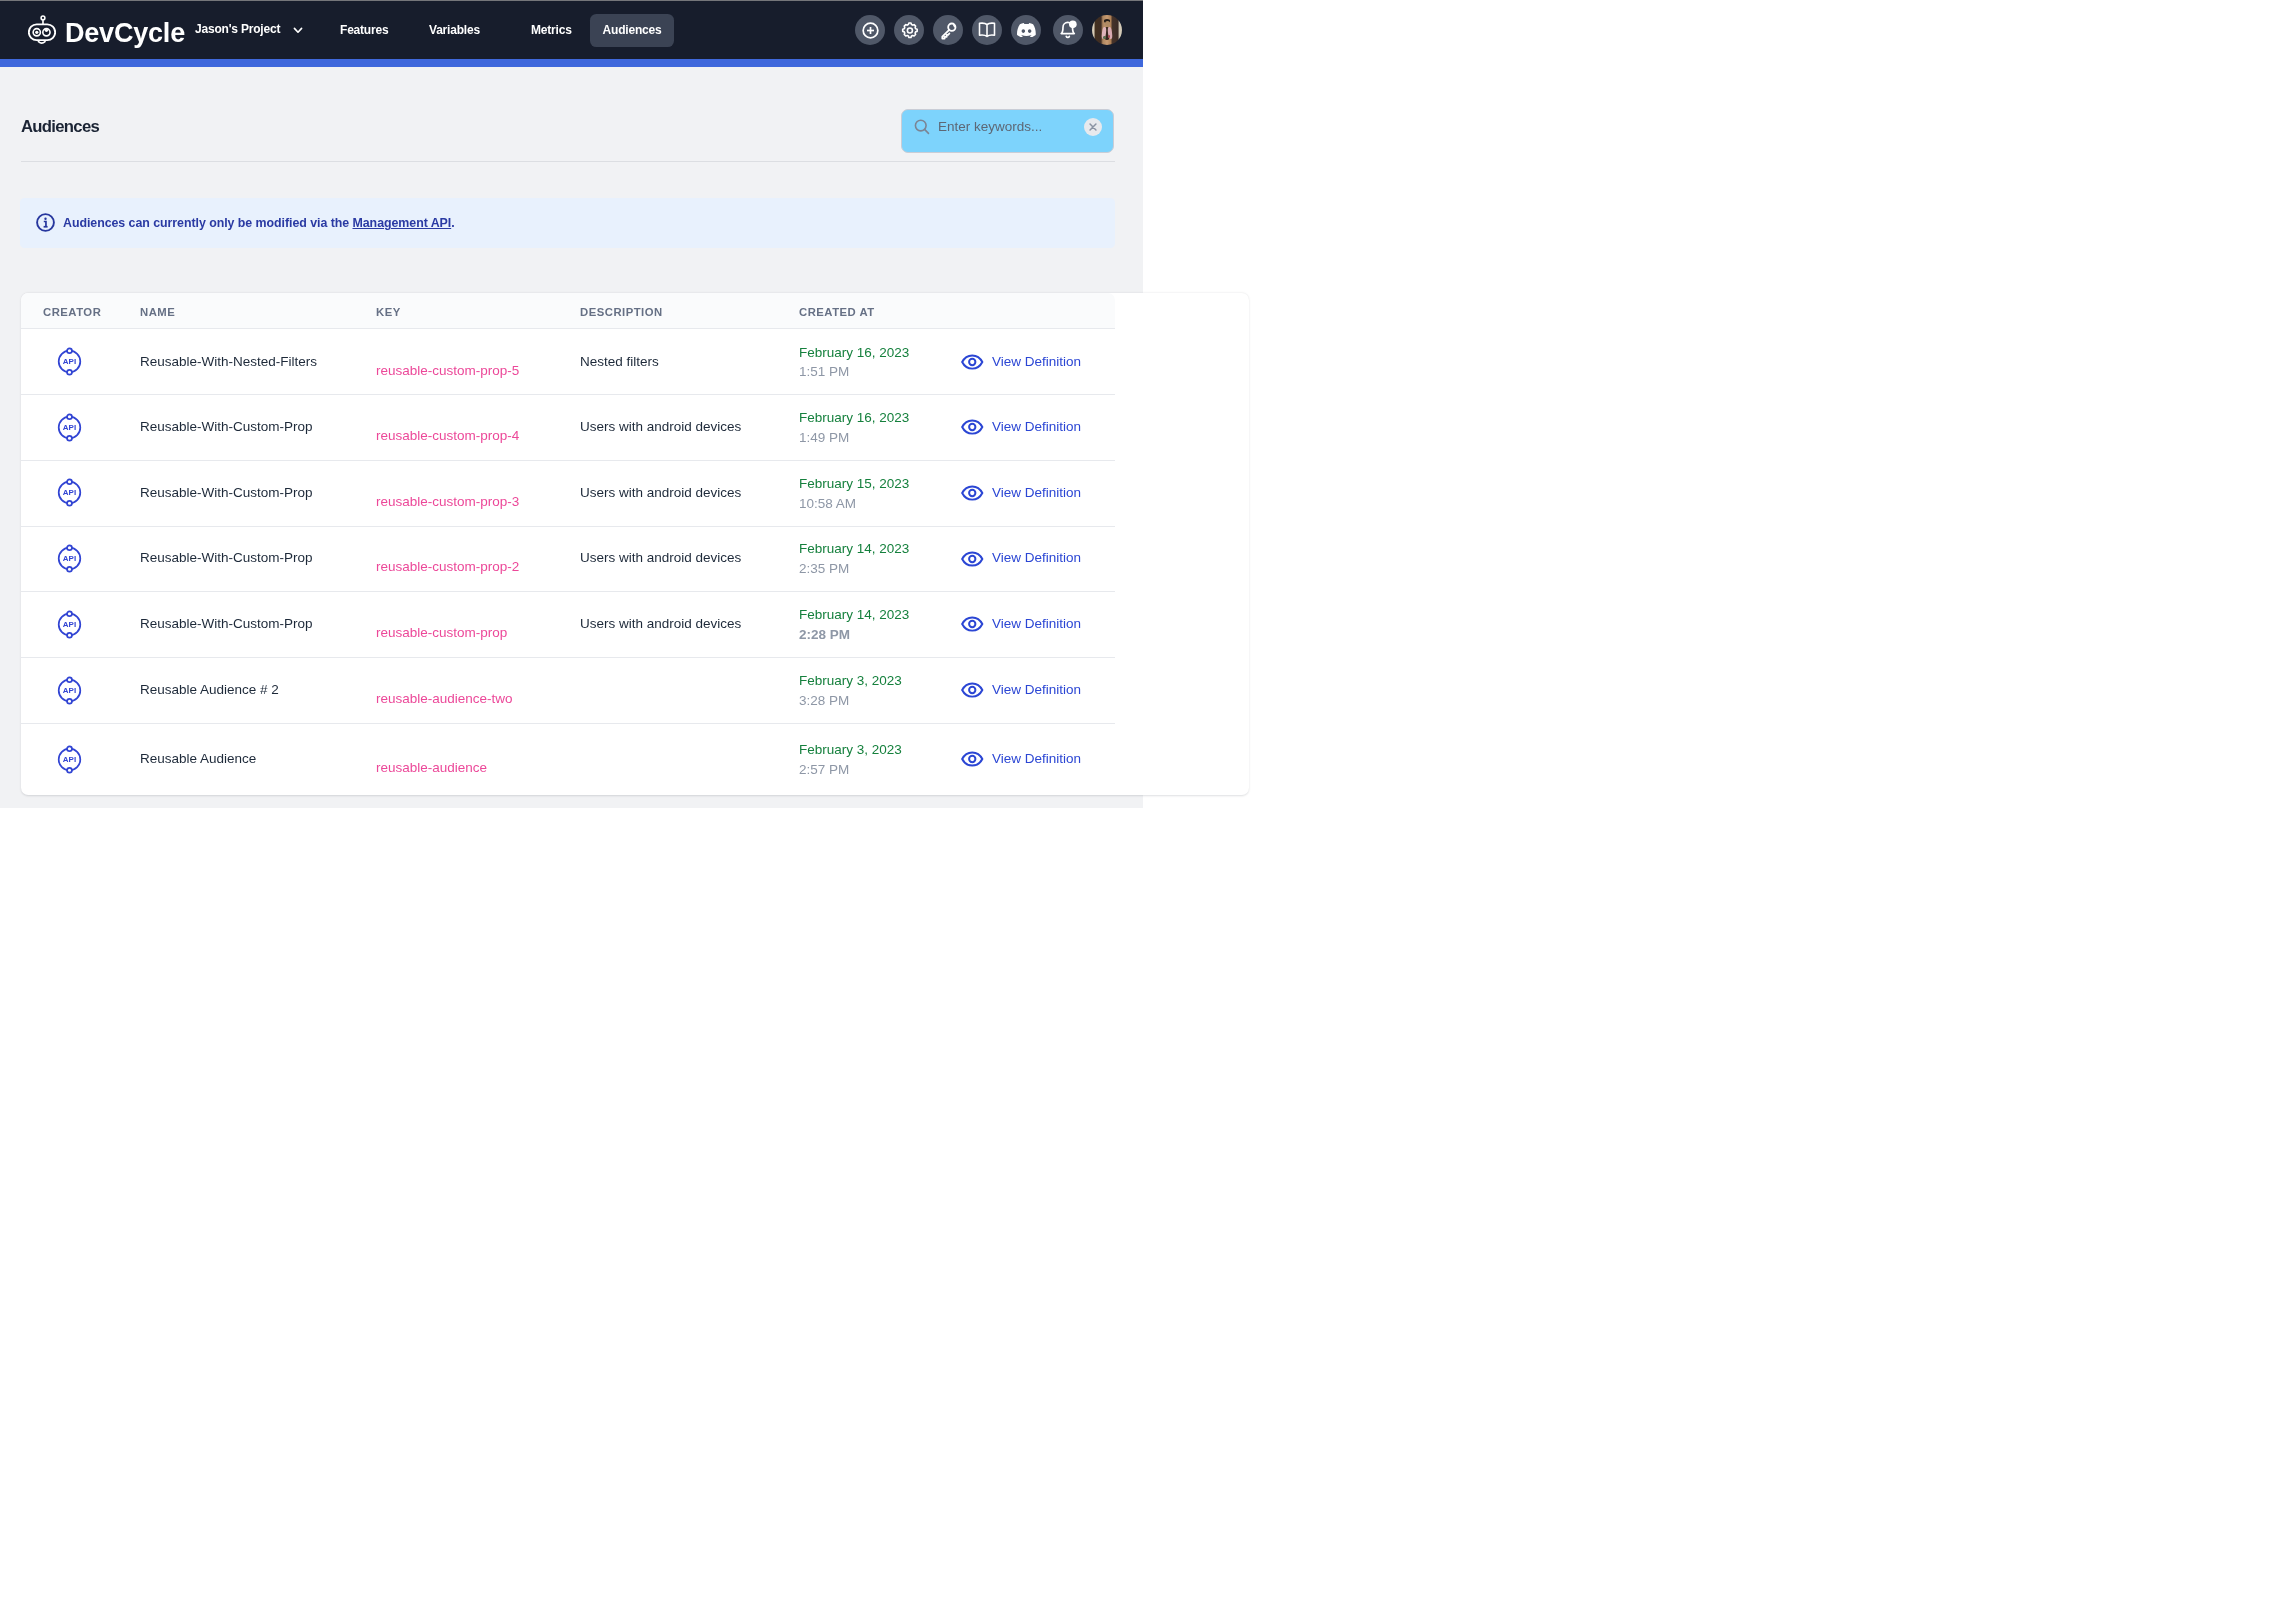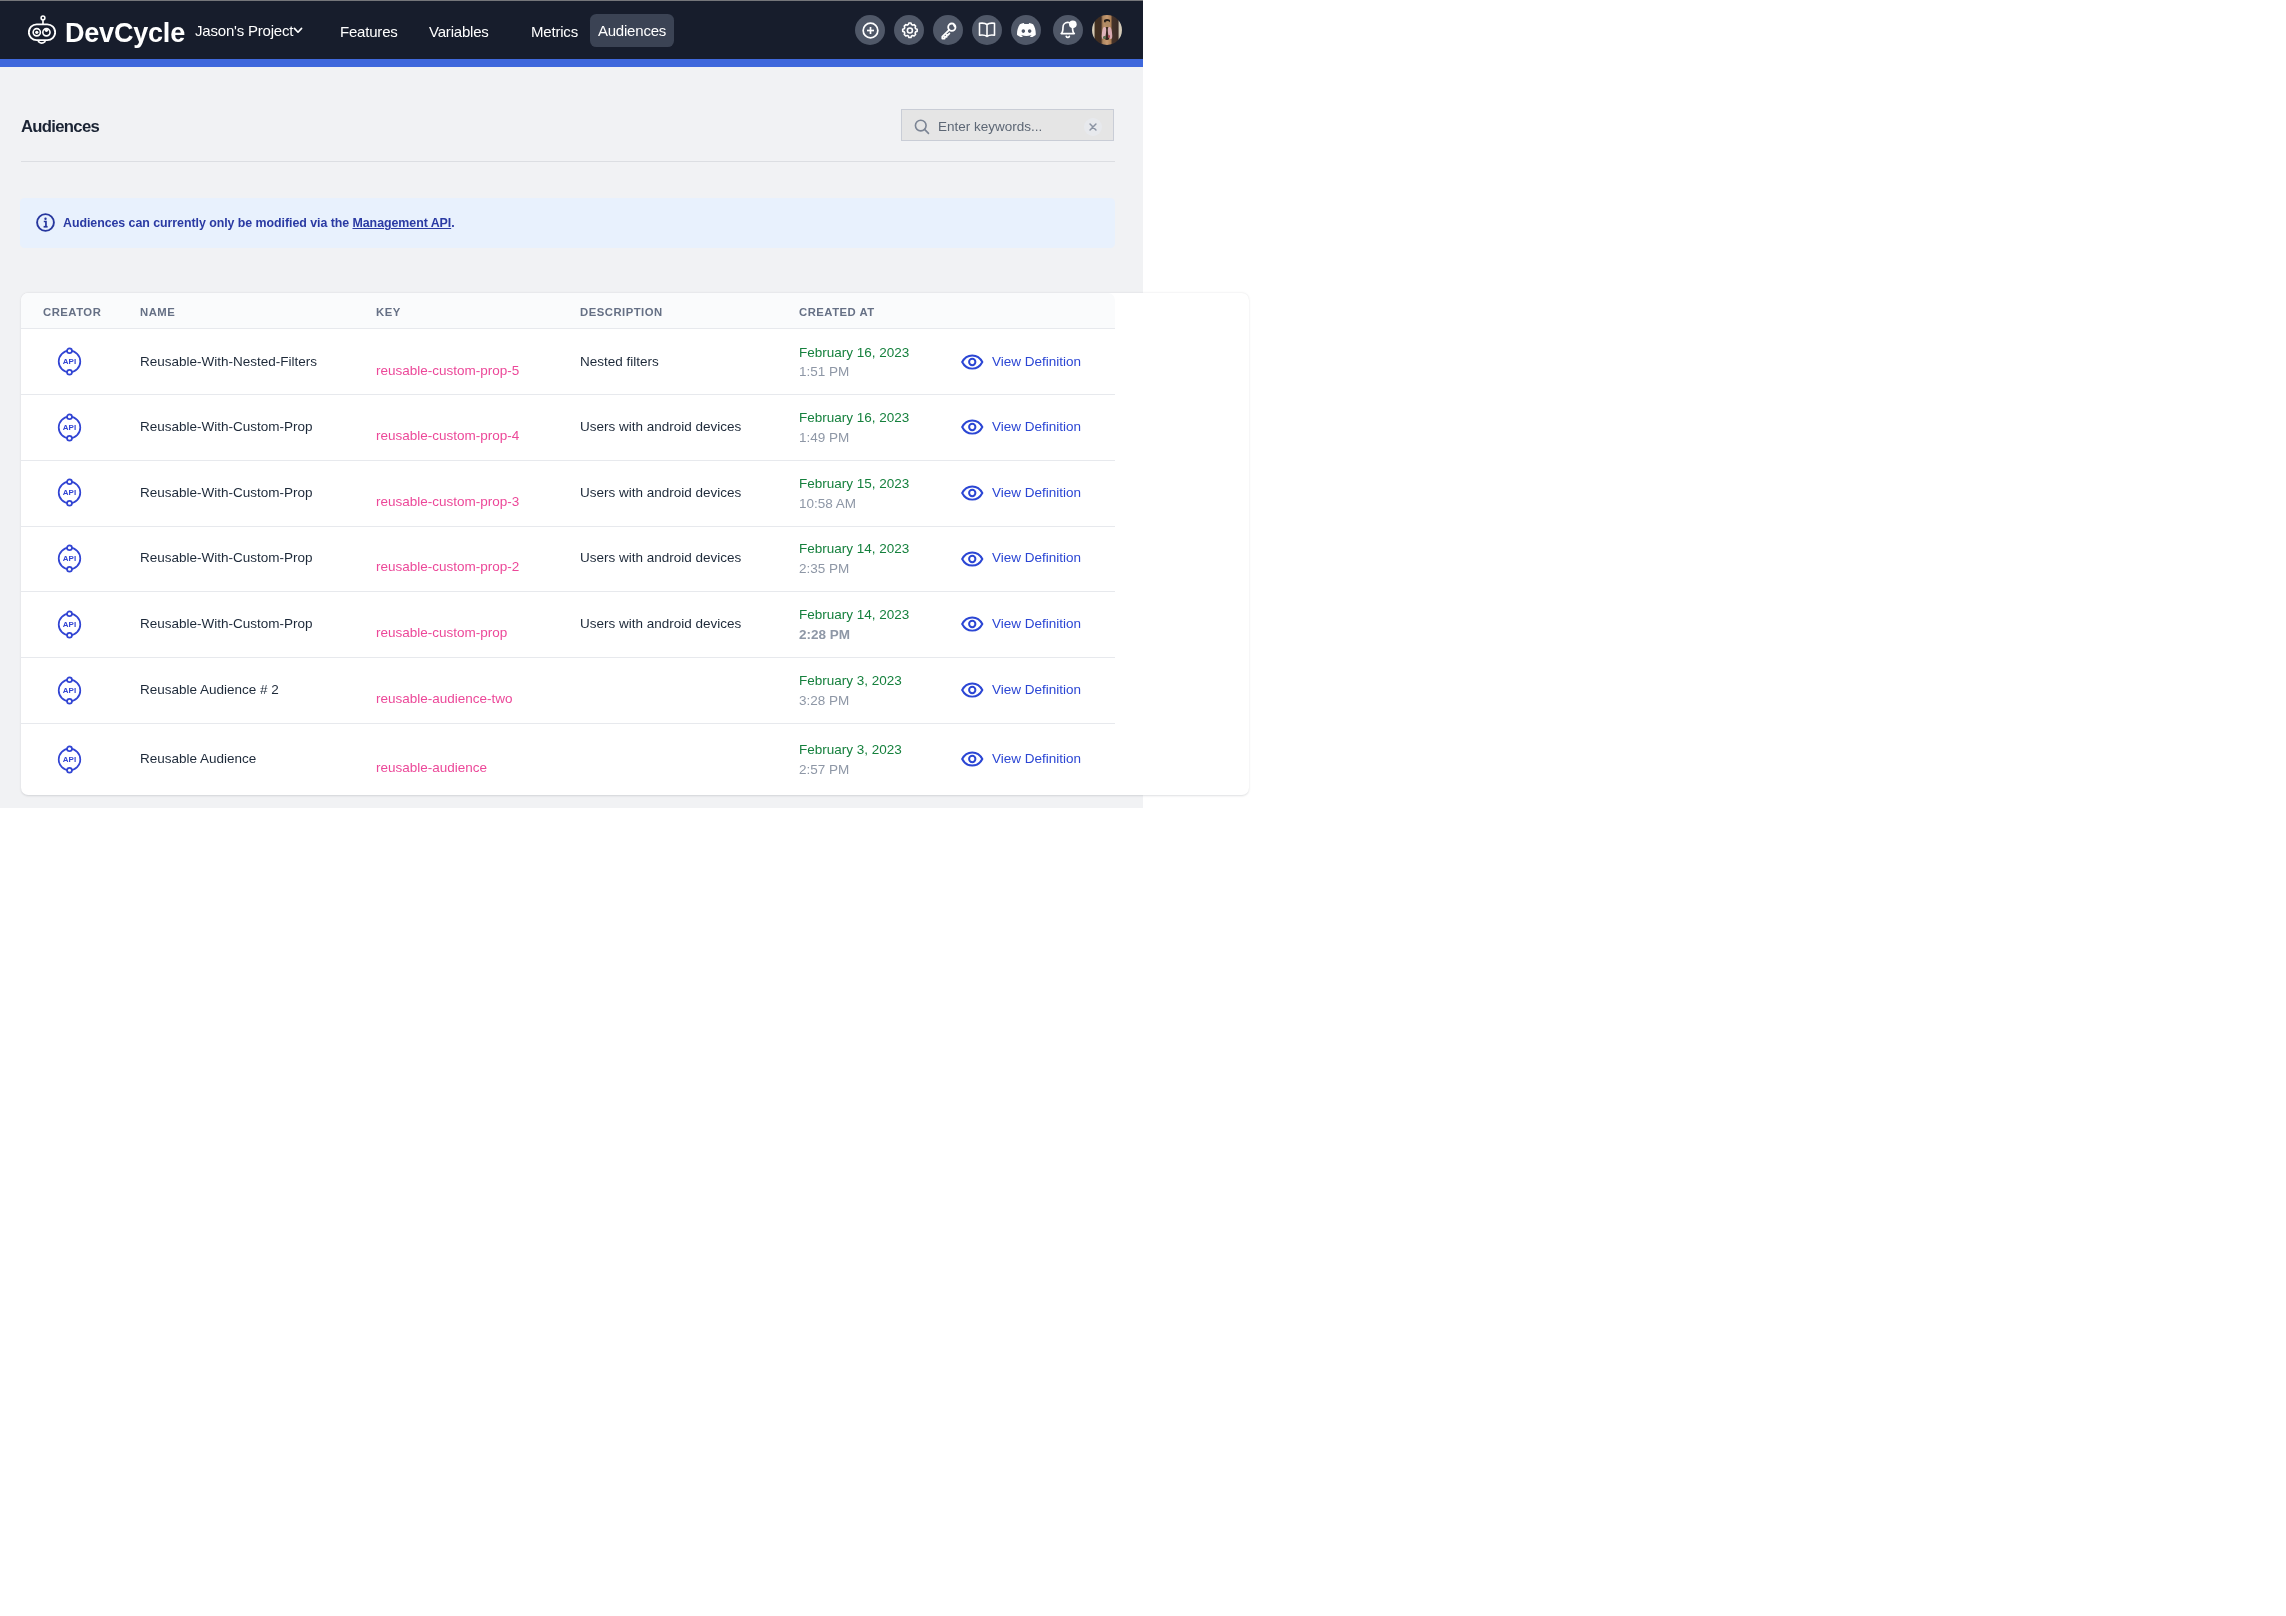--- a/index.html
+++ b/index.html
@@ -6,35 +6,35 @@
 html,body { width:1143px; height:808px; font-family:"Liberation Sans", sans-serif; }
 #page { position:relative; width:1143px; height:808px; background:#f1f2f4; overflow:hidden; }
 .abs { position:absolute; }
 
 
 #strip { left:0; top:0; width:1143px; height:0.9px; background:#75767a; }
 
 #nav { left:0; top:0.9px; width:1143px; height:58px; background:#171d2c; }
 #bluebar { left:0; top:59px; width:1143px; height:8px; background:#3f68dc; }
 
-.navtxt { color:#fff; font-weight:400; font-size:15px; letter-spacing:-0.2px; }
+.navtxt { color:#fff; font-weight:700; font-size:12px; letter-spacing:-0.2px; }
 #devcycle { left:65px; top:17.6px; color:#fff; font-weight:700; font-size:27px; letter-spacing:-0.2px; }
 #proj { left:195px; top:22px; }
 #navFeatures { left:340px; top:22.5px; }
 #navVariables { left:429px; top:22.5px; }
 #navMetrics { left:518px; top:22.5px;padding-left:13px; }
 #navAud { left:590px; top:13.5px; width:84px; height:33px; background:#3b4354; border-radius:6.3px; text-align:center; line-height:33px; }
 
 .navcirc { width:30px; height:30px; border-radius:50%; background:#505868; top:15.3px; display:flex; align-items:center; justify-content:center; }
 
 
 #h1 { left:21px; top:117px; font-size:16.7px; font-weight:700; letter-spacing:-0.7px; color:#1b2434; }
 
 
-#search { left:901px; top:109px; width:213px; height:32px; background:#e5e5e5; border:0.9px solid #c9cdd6; border-radius:0; }
+#search { left:901px; top:109px; width:213px; height:44px; background:#7dd3fc; border:0.9px solid #c9cdd6; border-radius:7px; }
 #search .ph { position:absolute; left:36px; top:9px; font-size:13.5px; color:#5d6775; }
 #clearbtn { position:absolute; right:10.8px; top:7.7px; width:18px; height:18px; border-radius:50%; background:#e7e9ed; text-align:center; }
 
 #hdivider { left:21px; top:161px; width:1094px; height:0.9px; background:#dcdee2; }
 
 
 #banner { left:20px; top:198px; width:1095px; height:50px; background:#e8f1fd; border-radius:4.5px; }
 #banner .txt { position:absolute; left:43px; top:18px; font-size:12.4px; font-weight:700; letter-spacing:-0.05px; color:#2a3aa3; }
 
 

